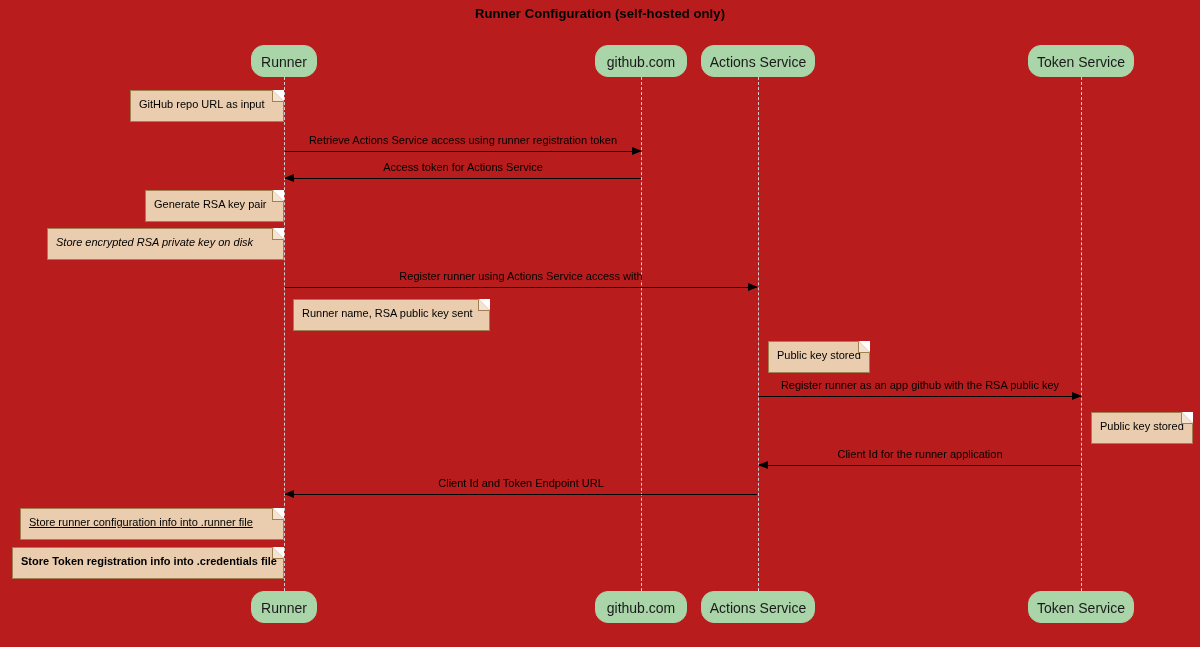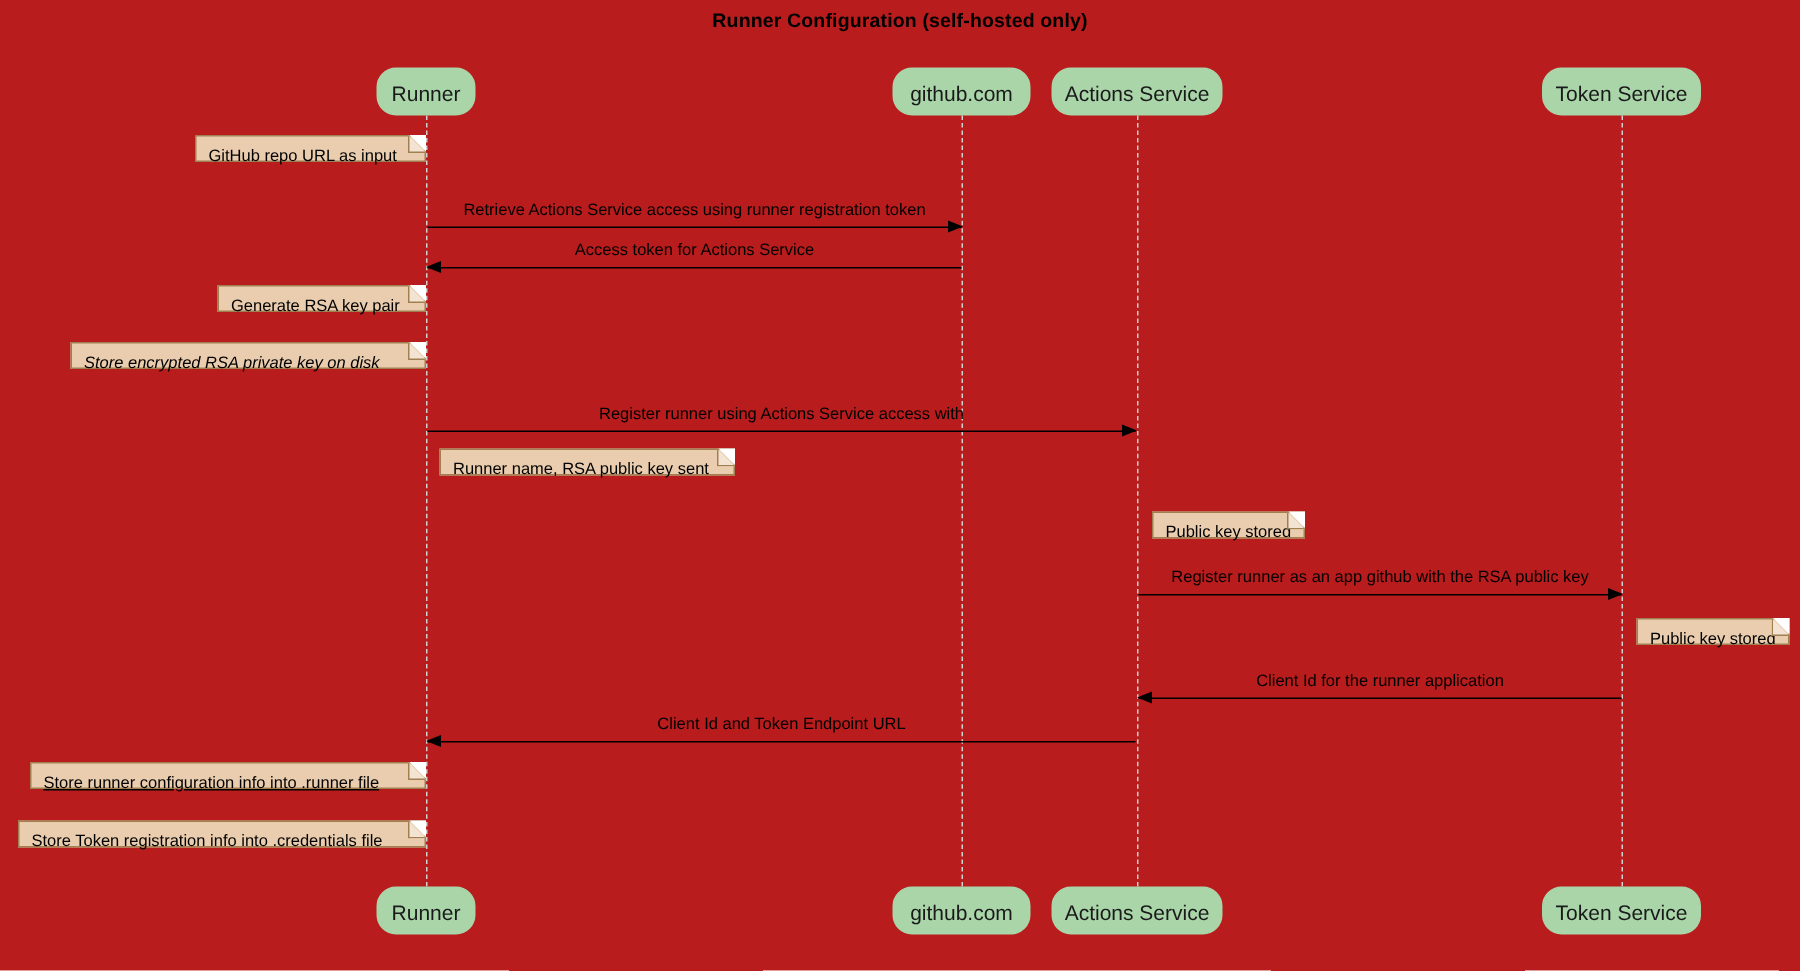--- a/index.html
+++ b/index.html
@@ -53,21 +53,21 @@
   
   .note {
     position: absolute;
     background: #EACCAE;
     border: 1px solid #A08050;
     box-sizing: border-box;
     font-size: 11px;
     color: #000000;
     padding: 5px 9px 5px 8px;
     white-space: nowrap;
-    height: 18px;
+    height: 32px;
     line-height: 16px;
   }
   .note .fold {
     position: absolute;
     top: -1px;
     right: -1px;
     width: 11px;
     height: 11px;
     background: #F2E3D2;
     border-left: 1px solid #A08050;
@@ -169,16 +169,16 @@
       <div class="msg-label" style="left: 521px; top: 477px;">Client Id and Token Endpoint URL</div>
     </div>
   <div id="notes">
       <div class="note" style="left: 130px; top: 90px; width: 154px;"><div class="foldcover"></div><div class="fold" style="clip-path: polygon(0px 0px, 100% 100%, 0px 100%);"></div><span>GitHub repo URL as input</span></div>
       <div class="note" style="left: 145px; top: 190px; width: 139px;"><div class="foldcover"></div><div class="fold" style="clip-path: polygon(0px 0px, 100% 100%, 0px 100%);"></div><span>Generate RSA key pair</span></div>
       <div class="note" style="left: 47px; top: 228px; width: 237px; font-style: italic;"><div class="foldcover"></div><div class="fold" style="clip-path: polygon(0px 0px, 100% 100%, 0px 100%);"></div><span>Store encrypted RSA private key on disk</span></div>
       <div class="note" style="left: 293px; top: 299px; width: 197px;"><div class="foldcover"></div><div class="fold" style="clip-path: polygon(0px 0px, 100% 100%, 0px 100%);"></div><span>Runner name, RSA public key sent</span></div>
       <div class="note" style="left: 768px; top: 341px; width: 102px;"><div class="foldcover"></div><div class="fold" style="clip-path: polygon(0px 0px, 100% 100%, 0px 100%);"></div><span>Public key stored</span></div>
       <div class="note" style="left: 1091px; top: 412px; width: 102px;"><div class="foldcover"></div><div class="fold" style="clip-path: polygon(0px 0px, 100% 100%, 0px 100%);"></div><span>Public key stored</span></div>
       <div class="note" style="left: 20px; top: 508px; width: 264px; text-decoration: underline;"><div class="foldcover"></div><div class="fold" style="clip-path: polygon(0px 0px, 100% 100%, 0px 100%);"></div><span>Store runner configuration info into .runner file</span></div>
-      <div class="note" style="left: 12px; top: 547px; width: 272px;"><div class="foldcover"></div><div class="fold" style="clip-path: polygon(0px 0px, 100% 100%, 0px 100%);"></div><span>Store Token registration info into .credentials file</span></div>
+      <div class="note" style="left: 12px; top: 547px; width: 272px; font-weight: bold;"><div class="foldcover"></div><div class="fold" style="clip-path: polygon(0px 0px, 100% 100%, 0px 100%);"></div><span>Store Token registration info into .credentials file</span></div>
     </div>
 
 </div>
 
 </body></html>

